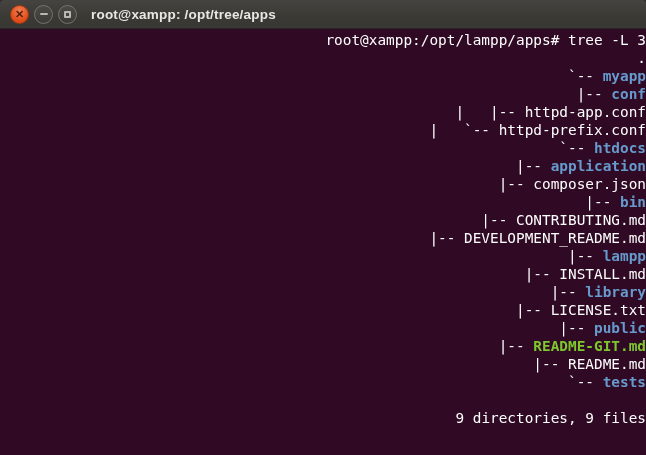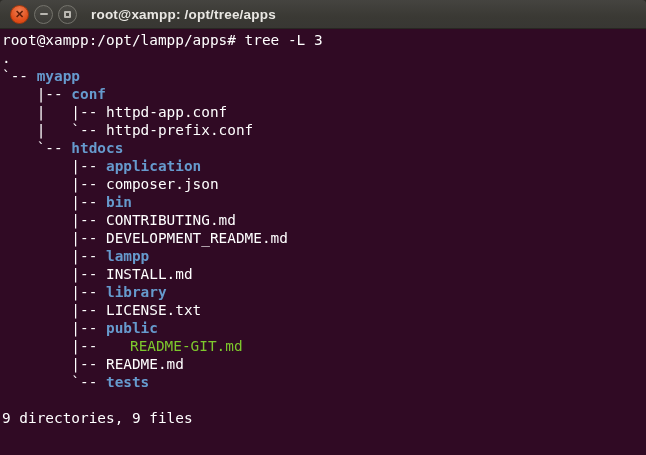--- a/index.html
+++ b/index.html
@@ -80,30 +80,31 @@
   }
   
   .terminal {
     flex: 1 1 auto;
     background: var(--term-bg, #300a24);
     padding: 2px 0 0 2px;
     box-sizing: border-box;
     font-family: "DejaVu Sans Mono", "Liberation Mono", monospace;
     font-size: 14.4px;
     cursor: text;
+    text-align: right;
   }
   .line {
     white-space: pre;
     height: 18px;
     line-height: 18px;
     color: var(--term-fg, #ffffff);
   }
   .seg-fg   { color: var(--term-fg, #ffffff); }
   .seg-dir  { color: var(--term-dir, #669acd); font-weight: bold; }
-  .seg-exec { color: var(--term-exec, #7dc82d); font-weight: normal; margin-left: 24px; }
+  .seg-exec { color: var(--term-exec, #7dc82d); font-weight: bold; }
   .cursor {
     display: inline-block;
     width: 8.5px;
     height: 16px;
     background: var(--term-fg, #ffffff);
     vertical-align: text-bottom;
   }
 </style>
 </head>
 <body>

